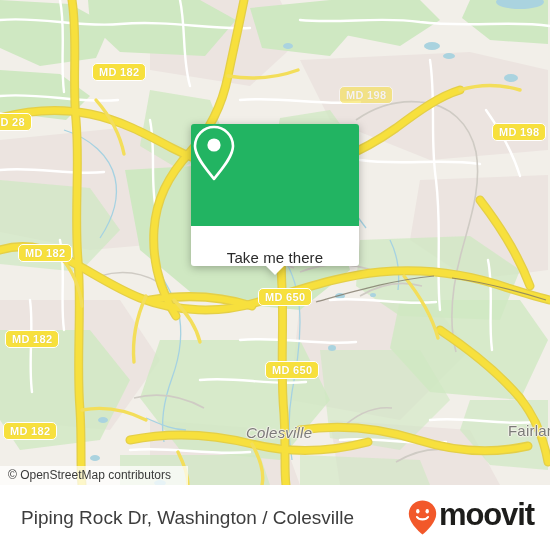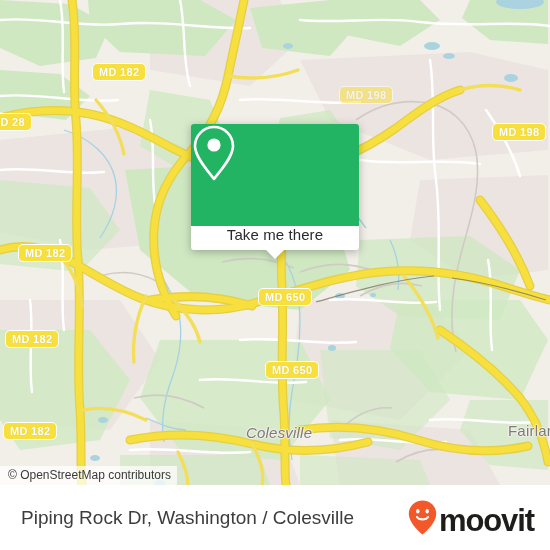--- a/index.html
+++ b/index.html
@@ -82,25 +82,25 @@
     height: 102px;
     background: #22b462;
     border-radius: 3px 3px 0 0;
     display: flex;
     align-items: center;
     justify-content: center;
   }
   #callout-bottom {
     position: relative;
     width: 168px;
-    height: 24px;
+    height: 40px;
     background: #ffffff;
     border-radius: 0 0 3px 3px;
     display: flex;
-    align-items: flex-start;
+    align-items: flex-end;
     justify-content: center;
   }
   #callout-label {
     color: #2b2b2b;
     font-family: "Liberation Sans", sans-serif;
     font-size: 15px;
     letter-spacing: 0.1px;
   }
   #callout-tail {
     position: absolute;
@@ -114,21 +114,21 @@
     border-top: 10px solid #ffffff;
   }
 
   
   #attribution {
     position: absolute;
     left: 0;
     top: 466px;
     height: 19px;
     line-height: 19px;
-    padding: 0 6px 0 8px;
+    padding: 0 17px 0 8px;
     background: rgba(255,255,255,0.72);
     color: #3a3a3a;
     font-family: "Liberation Sans", sans-serif;
     font-size: 12px;
     white-space: nowrap;
   }
 
   
   #footer {
     position: absolute;
@@ -144,21 +144,21 @@
     padding: 0 16px 0 21px;
   }
   #footer-title {
     color: #3d3d3d;
     font-family: "Liberation Sans", sans-serif;
     font-size: 19px;
     white-space: nowrap;
   }
   #brand {
     display: flex;
-    align-items: flex-end;
+    align-items: flex-start;
     gap: 1px;
   }
   #brand-wordmark {
     color: #1d1d1b;
     font-family: "Liberation Sans", sans-serif;
     font-size: 31px;
     font-weight: bold;
     letter-spacing: -1.1px;
     line-height: 31px;
   }

